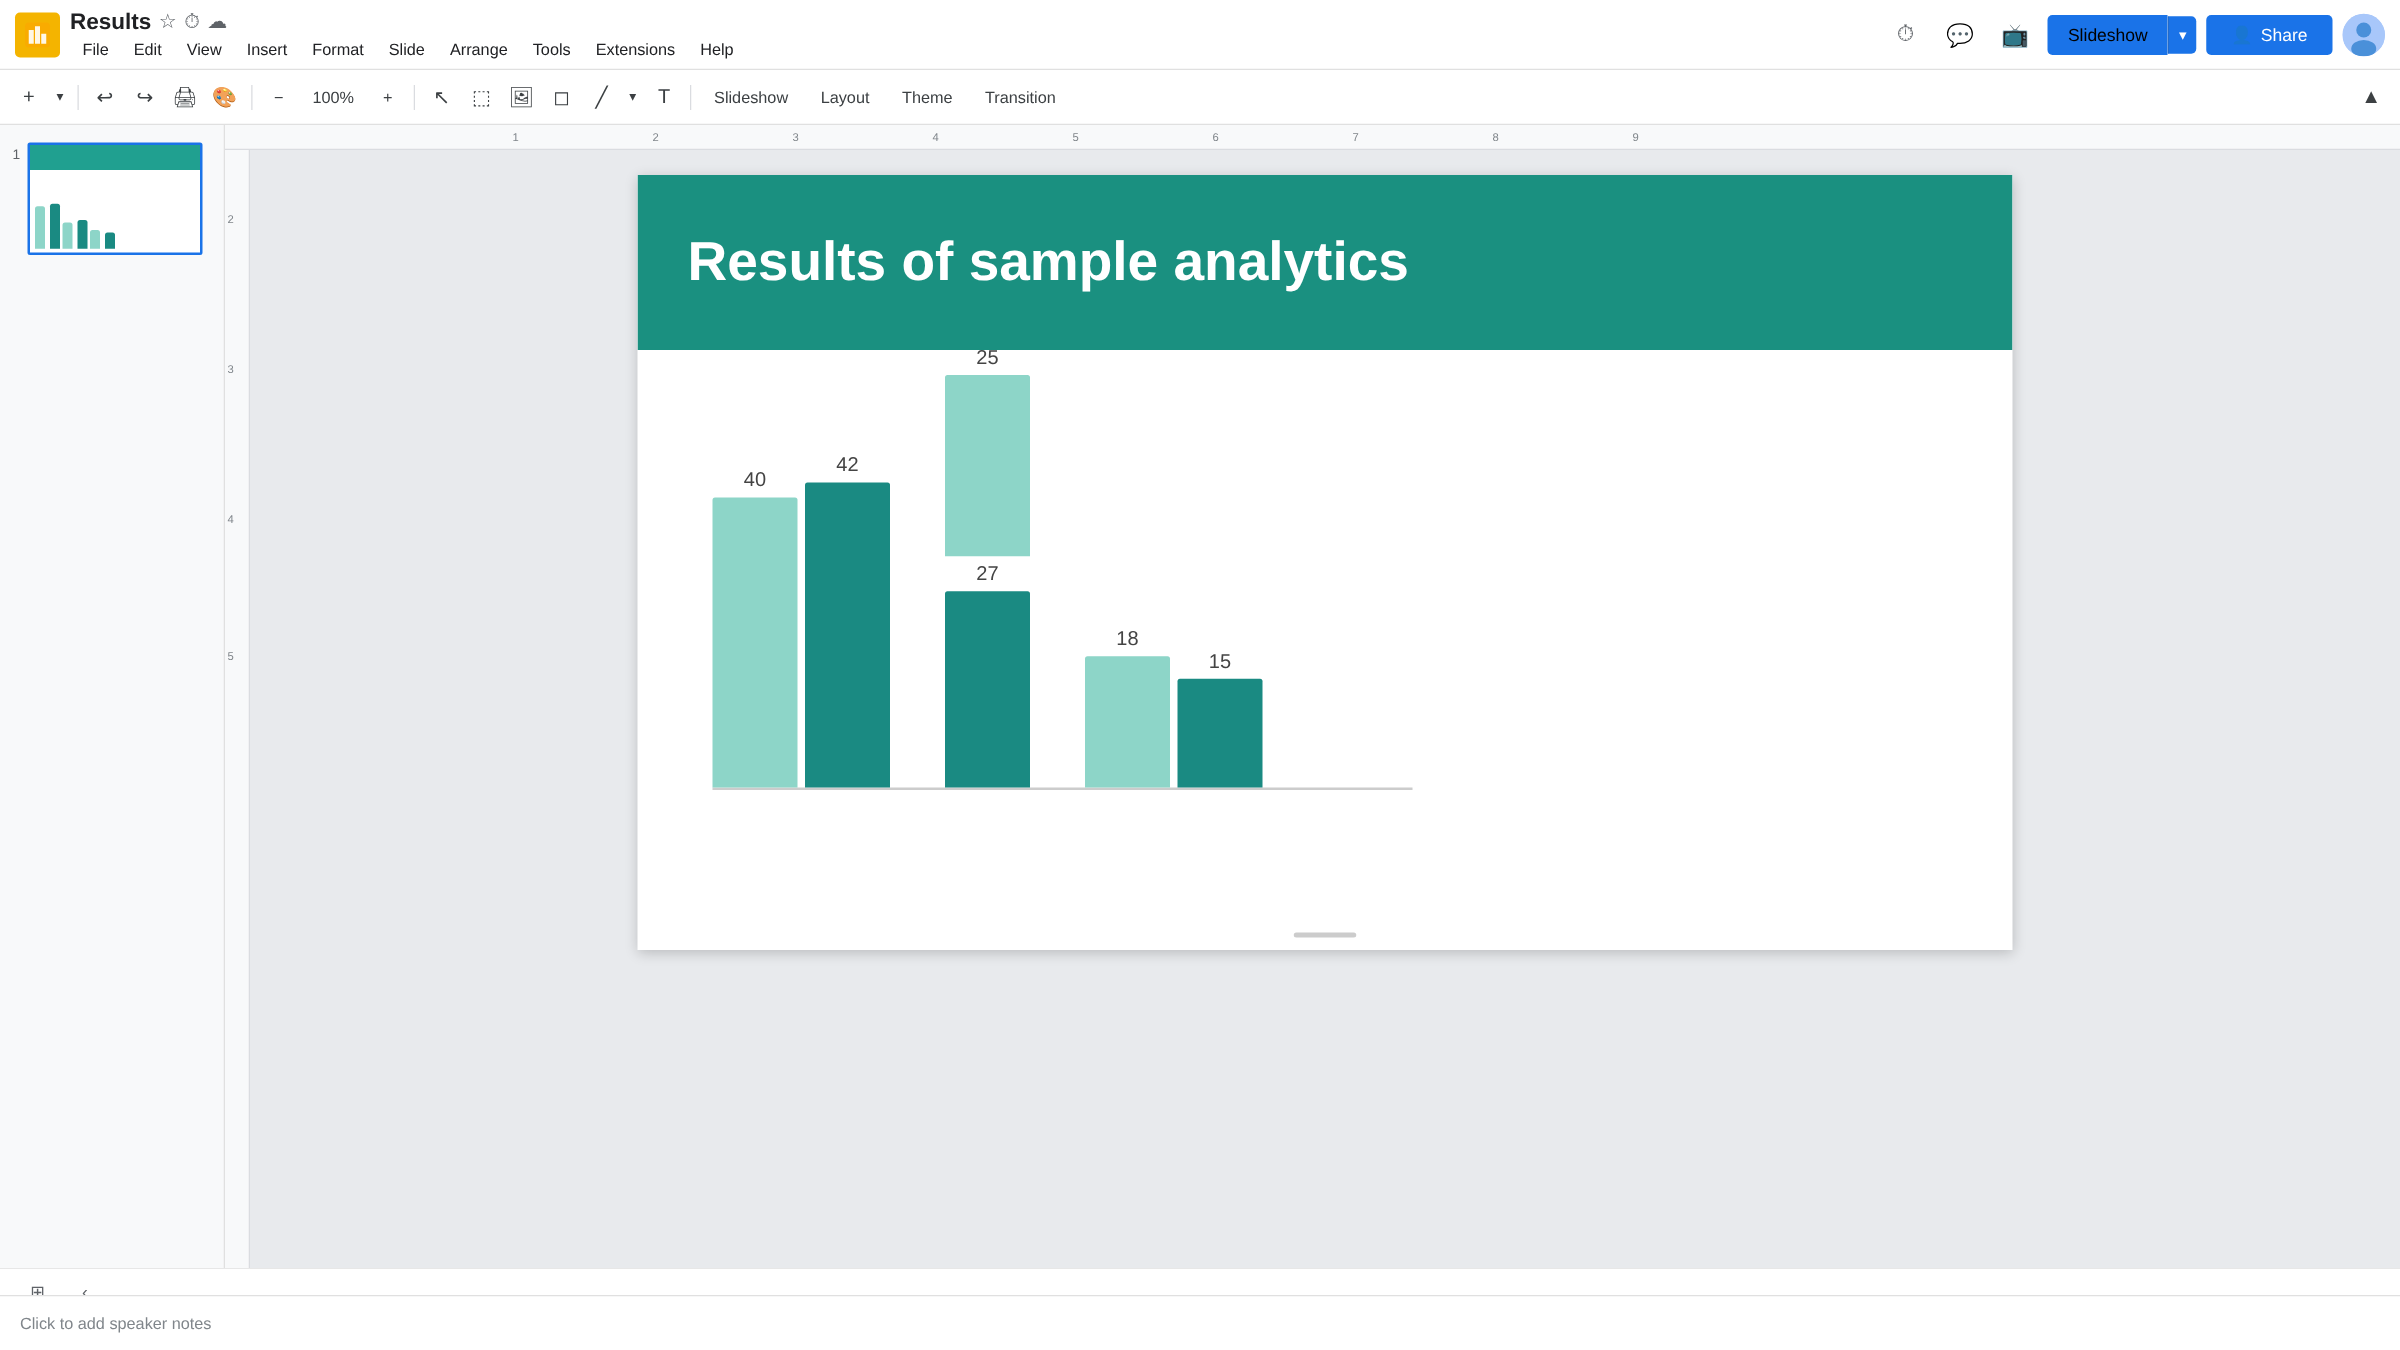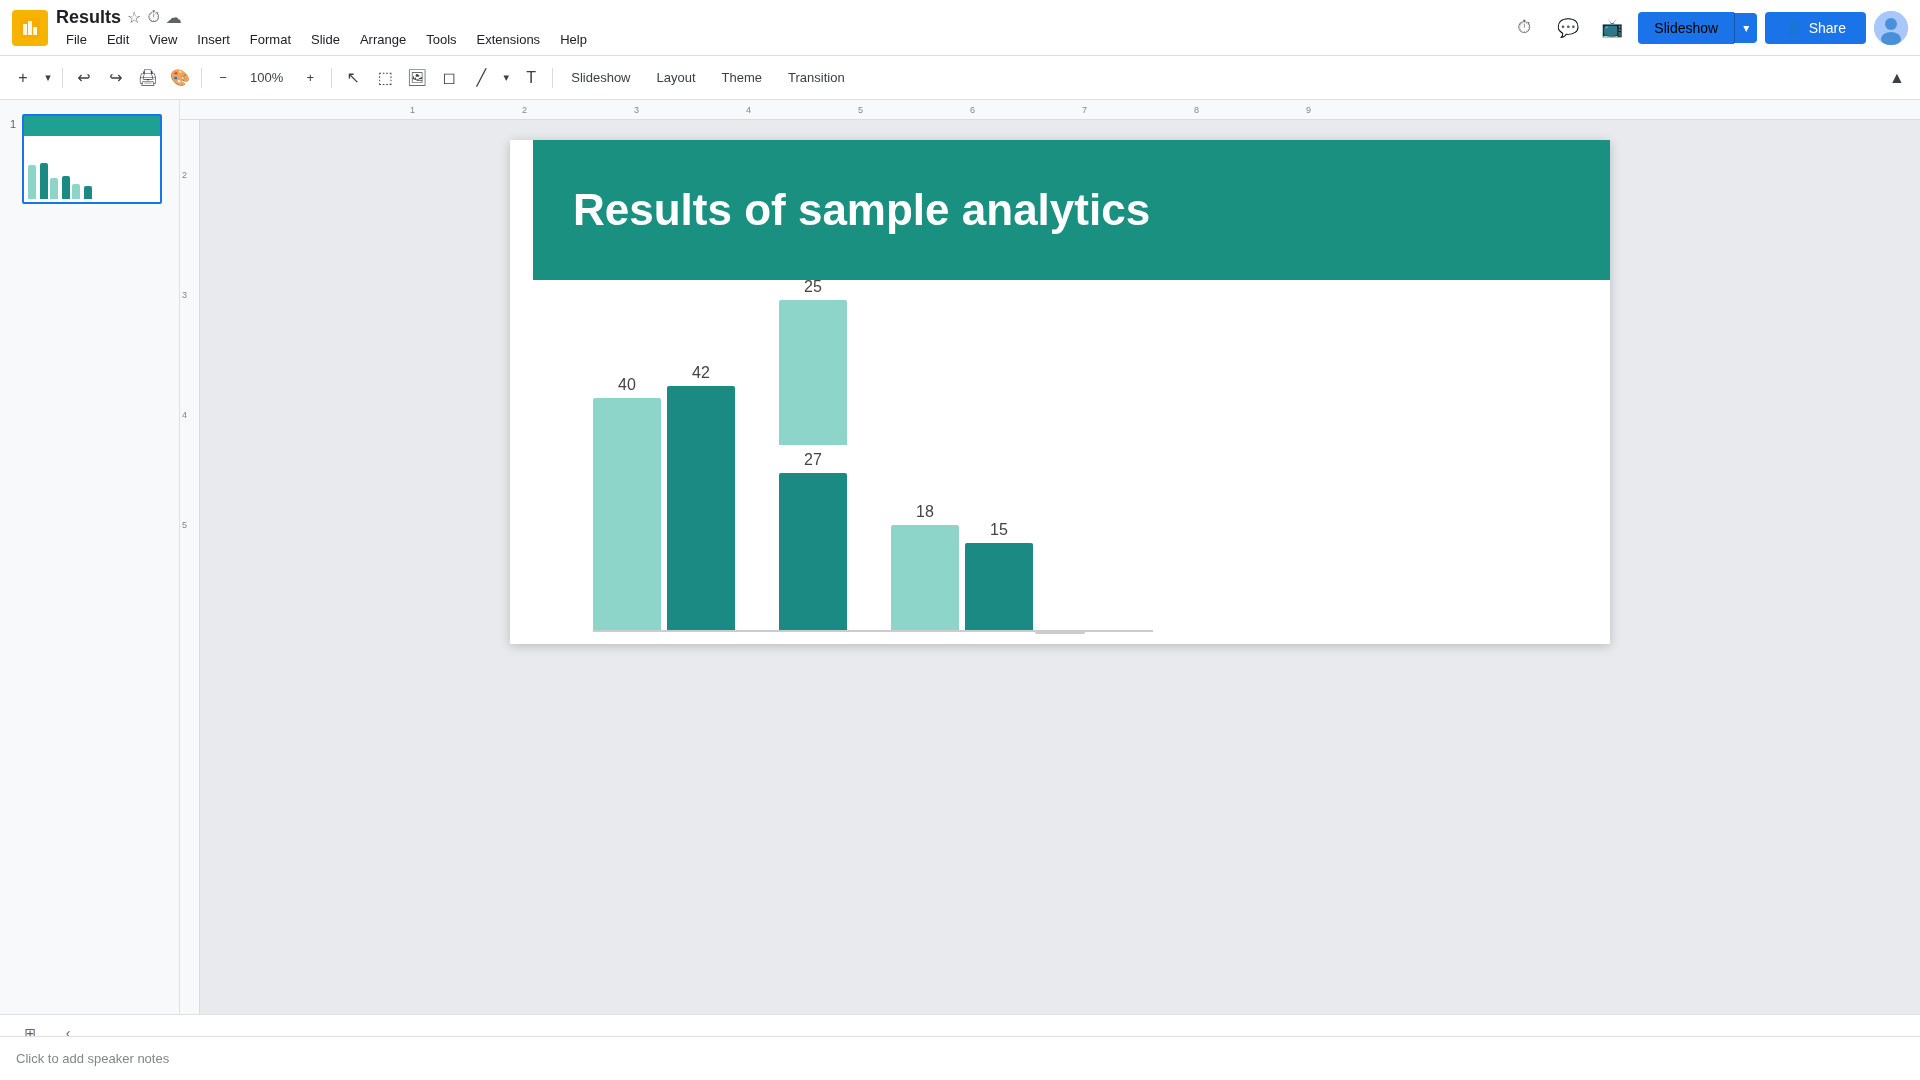--- a/index.html
+++ b/index.html
@@ -238,26 +238,25 @@
     }
     .ruler-v-mark {
       position: absolute;
       font-size: 9px;
       color: #80868b;
       left: 2px;
     }
 
     #slide-canvas {
       width: 1100px;
-      height: 504px;
+      height: 620px;
       background: #fff;
       box-shadow: 0 2px 10px rgba(0,0,0,0.2);
       position: relative;
       overflow: hidden;
-      padding-left: 23px;
     }
     .slide-title-area {
       background: #1a9080;
       width: 100%;
       height: 140px;
       display: flex;
       align-items: center;
       padding: 0 40px;
     }
     .slide-title-text {

